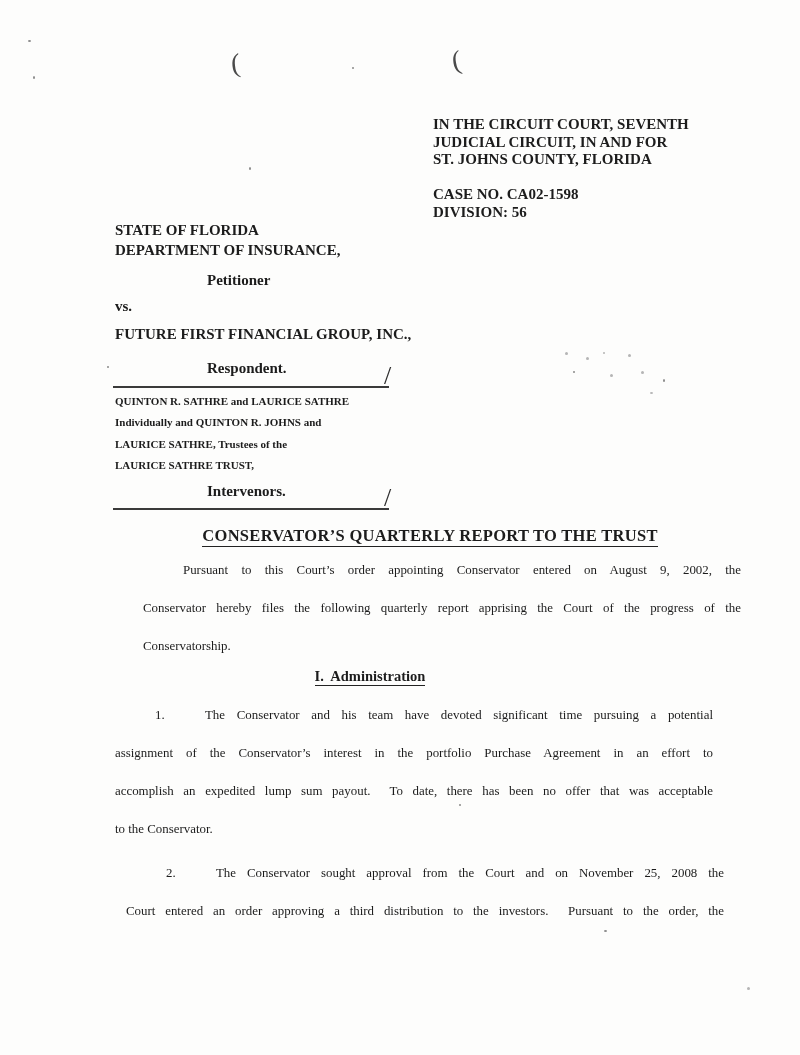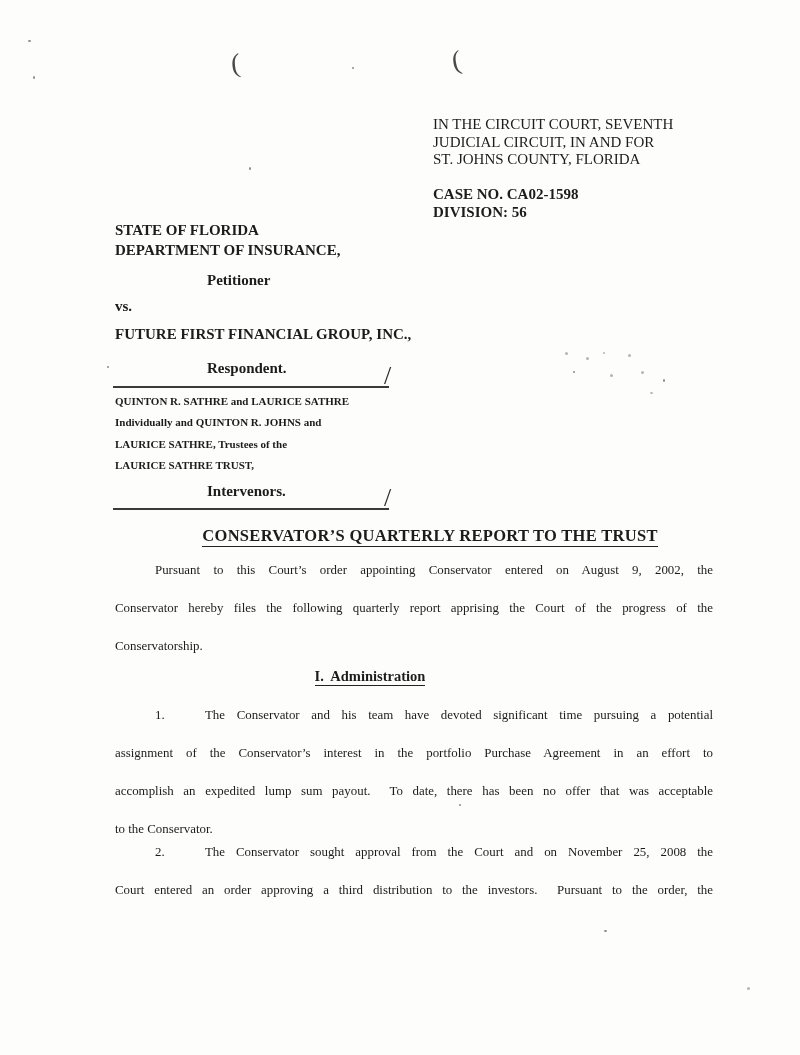--- a/index.html
+++ b/index.html
@@ -1,21 +1,21 @@
 <!DOCTYPE html>
 <html><head>
 <meta charset="utf-8">
 <style>
   html,body{margin:0;padding:0;background:#ffffff;}
   .page{
     position:relative;width:800px;height:1055px;background:#fdfdfc;
     font-family:"Liberation Serif","DejaVu Serif",serif;color:#1c1c1c;overflow:hidden;
   }
   
-  .court-block{position:absolute;left:433px;top:116px;width:290px;font-weight:normal;font-size:15px;line-height:17.5px;}
+  .court-block{position:absolute;left:433px;top:116px;width:290px;font-weight:bold;font-size:15px;line-height:17.5px;}
   .case-block{position:absolute;left:433px;top:186px;width:290px;font-weight:bold;font-size:15px;line-height:17.5px;}
   
   .cap{position:absolute;font-weight:bold;font-size:15px;line-height:20px;white-space:nowrap;}
   .sep-line{position:absolute;left:113px;width:276px;height:2px;background:#3a3a3a;}
   .sep-slash{position:absolute;font-size:26px;font-weight:normal;color:#2a2a2a;line-height:26px;}
   .sathre{position:absolute;left:115px;top:391px;font-weight:bold;font-size:11px;line-height:21.4px;white-space:nowrap;}
   
   .title{position:absolute;left:135px;top:526px;width:590px;text-align:center;font-weight:bold;font-size:16.5px;letter-spacing:.3px;white-space:nowrap;}
   .u{border-bottom:1.6px solid #222;padding-bottom:1px;}
   .sec-head{position:absolute;left:60px;top:668px;width:620px;text-align:center;font-weight:bold;font-size:14.5px;}
@@ -83,33 +83,33 @@
     <div>LAURICE SATHRE, Trustees of the</div>
     <div>LAURICE SATHRE TRUST,</div>
   </div>
   <div class="cap" style="left:207px;top:481px;">Intervenors.</div>
 
   <div class="sep-line" style="top:508px;"></div>
   <span class="sep-slash" style="left:384px;top:485px;">/</span>
 
   <div class="title"><span class="u">CONSERVATOR’S QUARTERLY REPORT TO THE TRUST</span></div>
 
-  <div class="body-block" style="top:551px;">
+  <div class="body-block" style="top:551px;margin-left:28px;">
     <div class="bline indent">Pursuant to this Court’s order appointing Conservator entered on August 9, 2002, the</div>
     <div class="bline">Conservator hereby files the following quarterly report apprising the Court of the progress of the</div>
     <div class="bline last">Conservatorship.</div>
   </div>
 
   <div class="sec-head"><span class="u">I.&nbsp; Administration</span></div>
 
   <div class="body-block" style="top:696px;">
     <div class="bline indent"><span class="pnum">1.</span><span>The Conservator and his team have devoted significant time pursuing a potential</span></div>
     <div class="bline">assignment of the Conservator’s interest in the portfolio Purchase Agreement in an effort to</div>
     <div class="bline">accomplish an expedited lump sum payout.&nbsp; To date, there has been no offer that was acceptable</div>
     <div class="bline last">to the Conservator.</div>
   </div>
 
-  <div class="body-block" style="top:833px;">
+  <div class="body-block" style="top:854px;margin-left:11px;">
     <div class="bline indent"><span class="pnum">2.</span><span>The Conservator sought approval from the Court and on November 25, 2008 the</span></div>
     <div class="bline">Court entered an order approving a third distribution to the investors.&nbsp; Pursuant to the order, the</div>
   </div>
 
 </div>
 
 </body></html>

